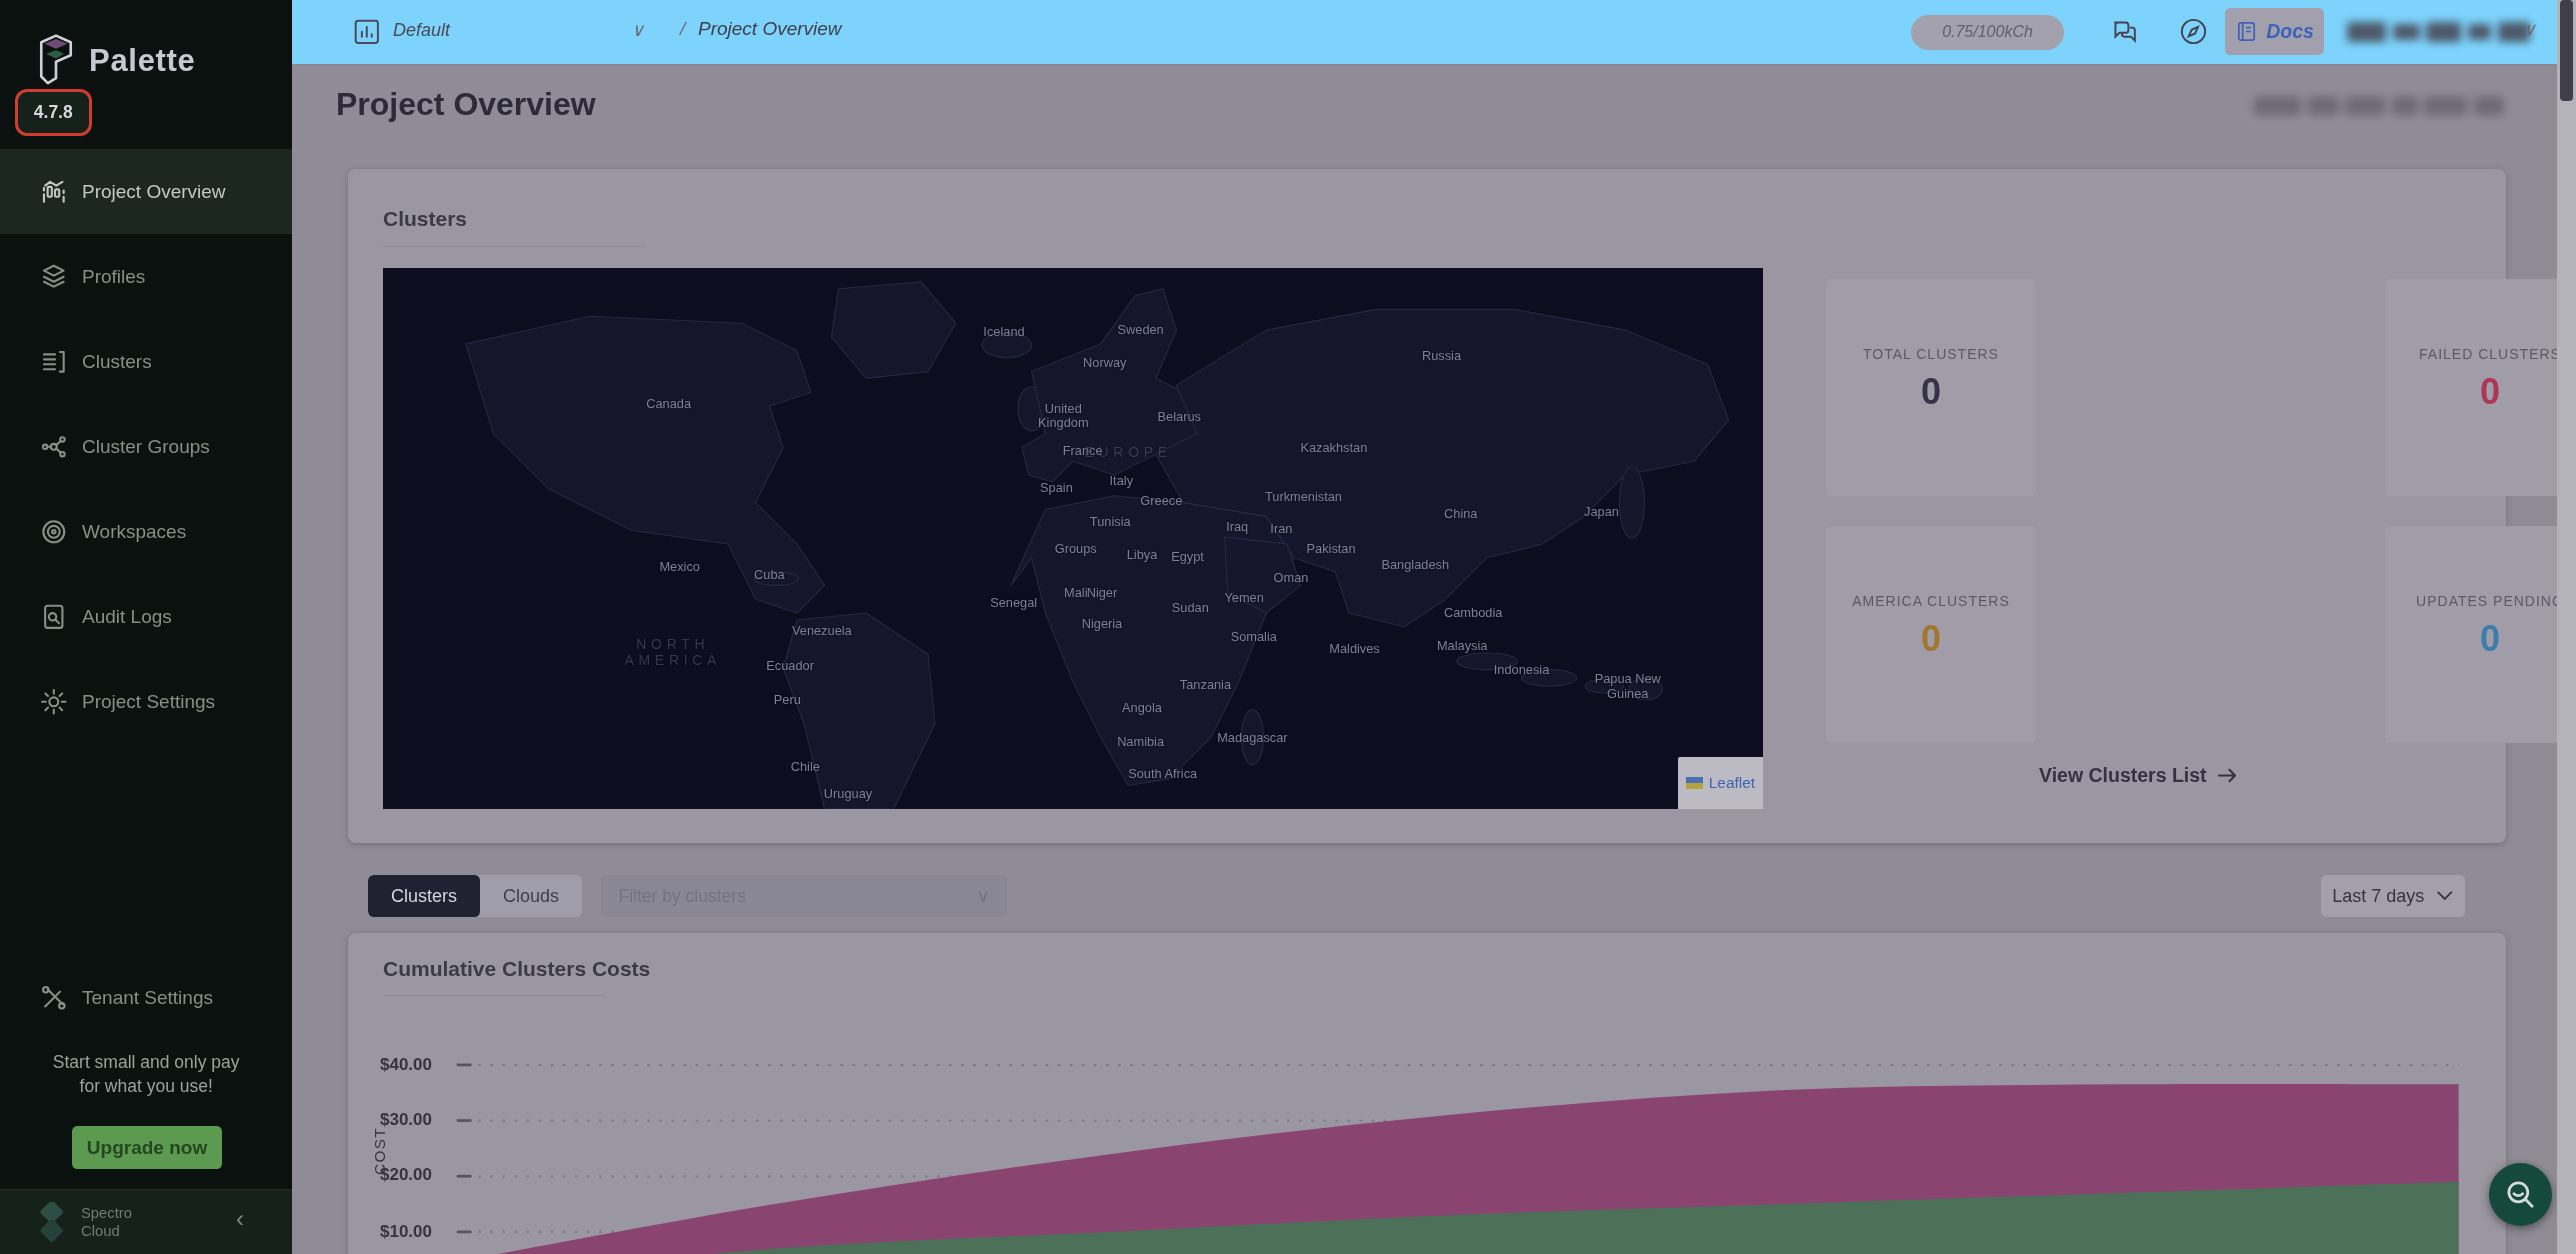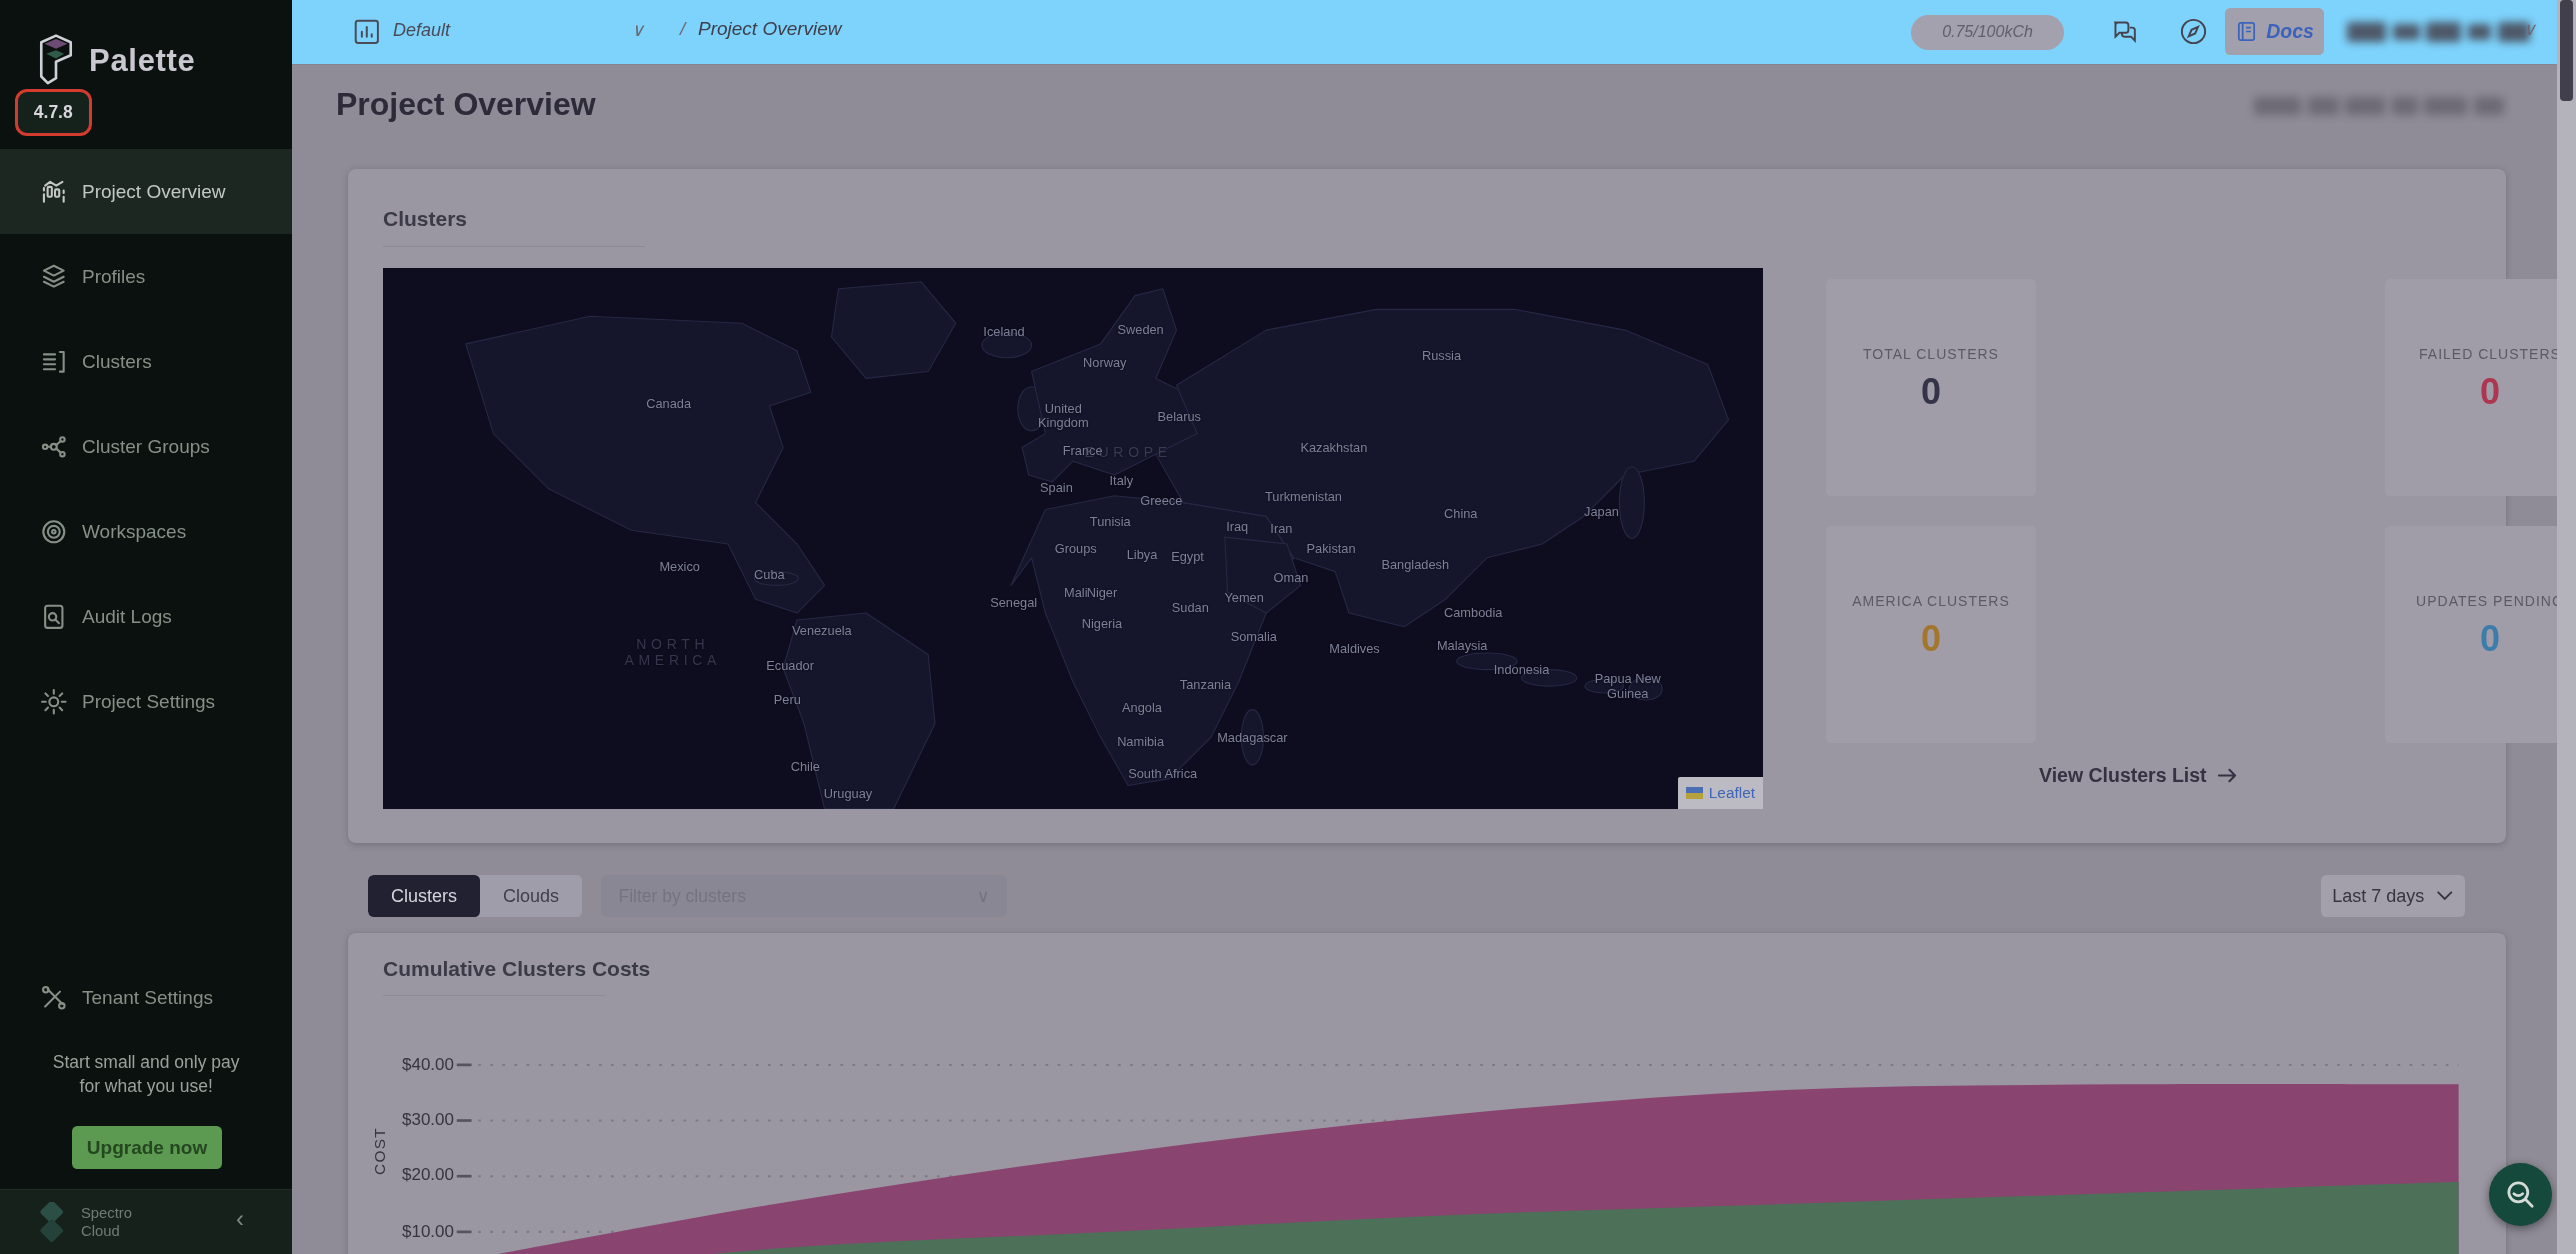--- a/index.html
+++ b/index.html
@@ -24,41 +24,41 @@
   .card{background:#9a97a2;border-radius:8px;box-shadow:0 1.3px 6.7px rgba(40,38,50,.25);}
   .card-title{color:#3b3a47;font-size:21px;font-weight:600;}
   .underline{background:#83808c;opacity:.55;height:1.3px;}
   
   .map{background:#0d0d1f;overflow:hidden;}
   .lbl{position:absolute;transform:translate(-50%,-50%);color:#7e8099;font-size:12.8px;
        white-space:nowrap;text-shadow:0 0.7px 2px rgba(0,0,0,.65);}
   .lbl.wrap{white-space:normal;text-align:center;line-height:1.15;}
   .lbl.cont{color:#565871;opacity:.55;letter-spacing:4.7px;font-size:14px;white-space:normal;text-align:center;}
   .leaflet{position:absolute;right:0;bottom:0;background:#bcbac2;border-radius:2px 0 0 0;
-           display:flex;align-items:center;gap:5.4px;padding:7px 8px;}
+           display:flex;align-items:center;gap:5.4px;padding:17px 8px;}
   .leaflet span{color:#3e66b5;font-size:15.4px;}
   .uaflag{width:17.5px;height:12px;display:block;}
   .uaflag b{display:block;height:6px;background:#4a6fb5;}
   .uaflag i{display:block;height:6px;background:#b5a23c;}
   
   .stat{background:#a19da8;border-radius:5.4px;text-align:center;position:absolute;}
   .stat .s-label{color:#5b5965;font-size:14px;letter-spacing:1px;margin-top:67px;}
   .stat .s-value{font-size:36px;font-weight:700;margin-top:9.4px;}
   .view-link{display:flex;align-items:center;gap:9.4px;color:#343243;font-size:19.5px;font-weight:600;cursor:pointer;}
   
   .tabgroup{background:#a09daa;border-radius:5.4px;display:flex;overflow:hidden;height:42px;}
   .tab{display:flex;align-items:center;justify-content:center;font-size:18px;padding:0 23px;cursor:pointer;}
   .tab.active{background:#222131;color:#d6d4dc;border-radius:5.4px;}
   .tab.inactive{color:#403e4c;}
   .select{background:#8a8794;border-radius:5.4px;height:42px;display:flex;align-items:center;
           justify-content:space-between;padding:0 17.5px;color:#767380;font-size:17.5px;}
   .range{background:#a3a0ac;border-radius:5.4px;height:42px;display:flex;align-items:center;
          justify-content:center;gap:12px;color:#35343f;font-size:18px;}
   
-  .ytick{position:absolute;width:74px;text-align:right;color:#35343f;font-size:17px;transform:translateY(-50%);}
+  .ytick{position:absolute;width:74px;color:#35343f;font-size:17px;transform:translateY(-50%);font-weight:bold;}
   .cost-label{color:#35343f;font-size:15.4px;letter-spacing:1.3px;transform:rotate(-90deg);transform-origin:center;}
   
   .sidebar{left:0;top:0;width:292px;height:1254px;background:#0b110e;}
   .brand-text{color:#c9c7cf;font-size:31px;font-weight:600;letter-spacing:0.7px;}
   .version{background:#15211b;border:3.4px solid #d23b2e;border-radius:12px;color:#d8d6dd;
            font-size:17.5px;font-weight:600;padding:10px 16px;}
   .side-item{position:relative;height:85px;display:flex;align-items:center;color:#879087;cursor:pointer;}
   .side-item.active{background:#1d2721;color:#c2c9c2;}
   .side-item .ic{position:absolute;left:39px;width:29.6px;height:29.6px;}
   .side-item .it{position:absolute;left:82px;font-size:19px;}

